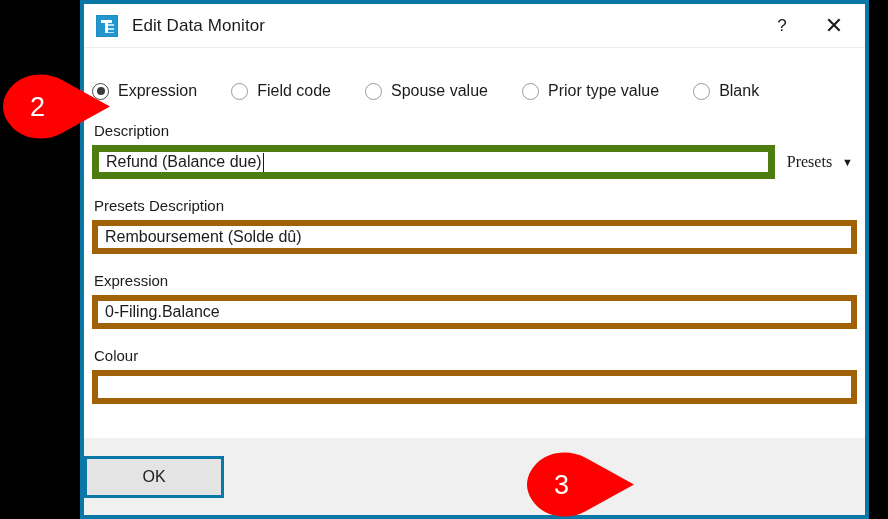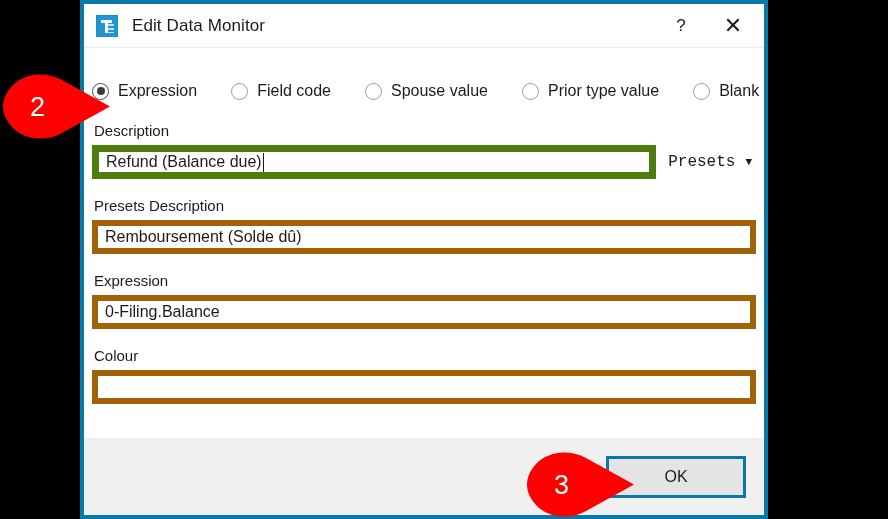--- a/index.html
+++ b/index.html
@@ -16,21 +16,21 @@
     width: 888px;
     height: 519px;
     background: #000000;
   }
 
   
   #dialog {
     position: absolute;
     left: 80px;
     top: 0px;
-    width: 688px;
+    width: 789px;
     height: 519px;
     background: #ffffff;
     border-left: 4px solid #0a78a6;
     border-right: 4px solid #0a78a6;
     border-bottom: 4px solid #0a78a6;
     border-top: 4px solid #0a78a6;
     display: flex;
     flex-direction: column;
   }
 
@@ -184,37 +184,36 @@
   #presets-button {
     margin-left: 12px;
     font-size: 16px;
     color: #1b1b1b;
     display: flex;
     align-items: center;
     white-space: nowrap;
     background: transparent;
     border: none;
     cursor: default;
-    font-family: Liberation Mono, monospace;
+    font-family: Liberation Serif, serif;
     padding: 0 4px 0 0;
   }
   #presets-caret {
     margin-left: 10px;
     font-size: 11px;
     line-height: 1;
   }
 
   
   #footer {
     height: 77px;
     min-height: 77px;
     background: #f0f0f0;
     display: flex;
     align-items: center;
-    justify-content: flex-end;
     padding-right: 18px;
     gap: 16px;
   }
   .dlg-button {
     width: 134px;
     height: 38px;
     background: #e4e4e4;
     border: 1px solid #adadad;
     font-size: 16px;
     color: #1b1b1b;

